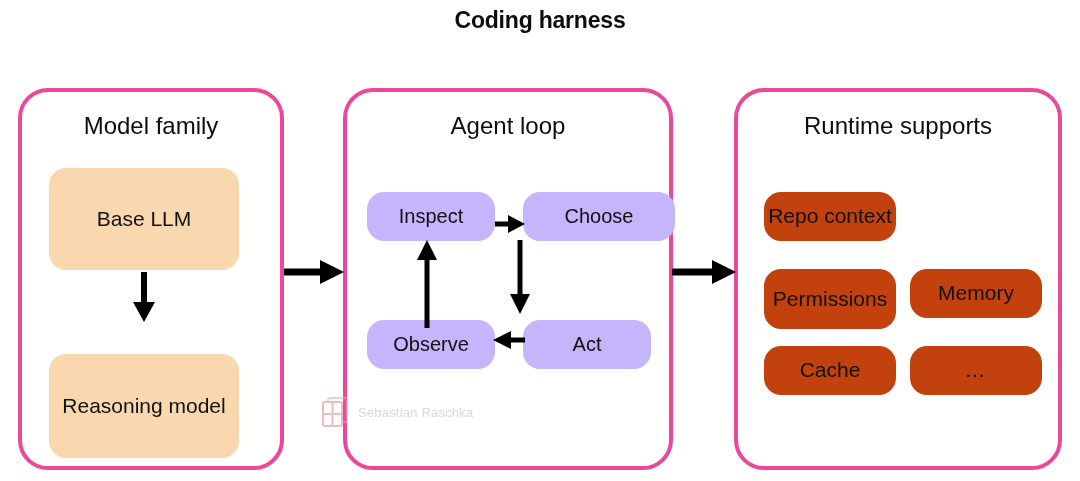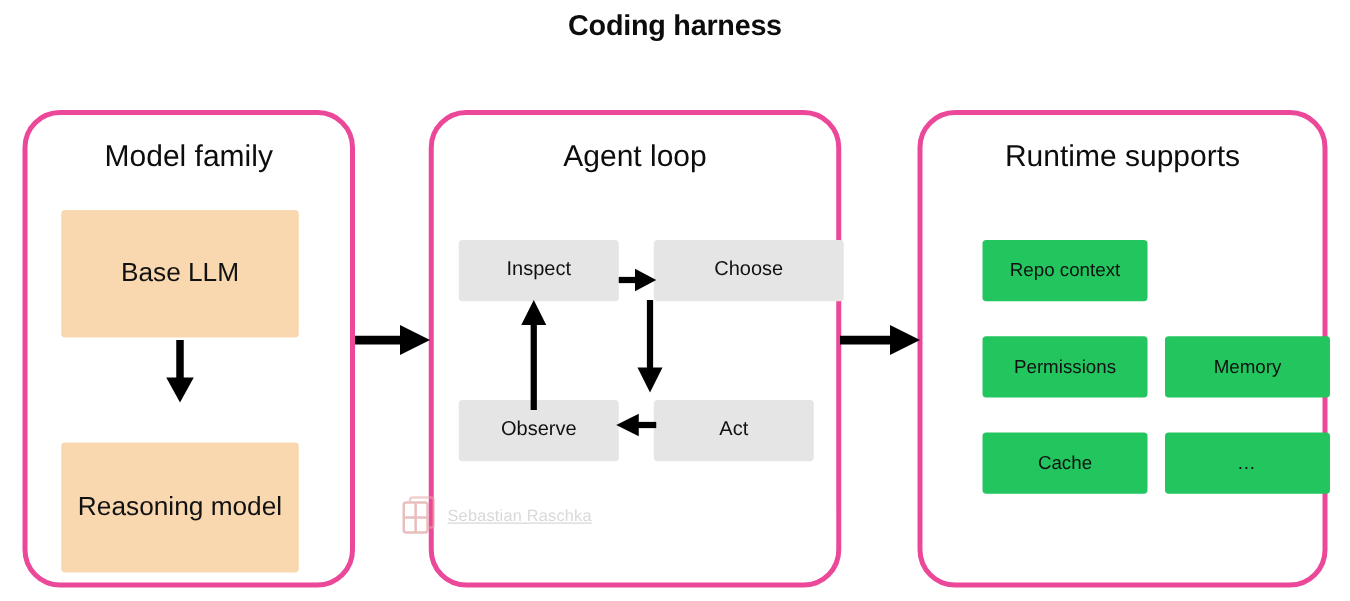--- a/index.html
+++ b/index.html
@@ -55,42 +55,42 @@
   }
 
   
   .node {
     position: absolute;
     box-sizing: border-box;
     display: flex;
     align-items: center;
     justify-content: center;
     text-align: center;
-    border-radius: 3px;
+    border-radius: 17px;
     line-height: 1.15;
     color: #111111;
   }
   .node.orange { background: #F9D7AF; font-size: 21px; }
-  .node.blue   { background: #e5e5e5; font-size: 16px; }
-  .node.purple { background: #22c55e; font-size: 15px; margin-left: 22px; }
+  .node.blue   { background: #c4b5fd; font-size: 20px; }
+  .node.purple { background: #c2410c; font-size: 21px; }
 
   
   #node-base-llm        { left: 27px; top: 76px;  width: 190px; height: 102px; }
   #node-reasoning-model { left: 27px; top: 230px; width: 190px; height: 104px; margin-top: 32px; }
 
   
   #node-inspect { left: 20px;  top: 100px; width: 128px; height: 49px; }
   #node-choose  { left: 176px; top: 100px; width: 152px; height: 49px; }
   #node-observe { left: 20px;  top: 228px; width: 128px; height: 49px; }
   #node-act     { left: 176px; top: 228px; width: 128px; height: 49px; }
 
   
   #node-repo-context { left: 26px;  top: 100px; width: 132px; height: 49px; }
   #node-tools        { left: 172px; top: 100px; width: 132px; height: 49px; }
-  #node-permissions  { left: 26px;  top: 177px; width: 132px; height: 49px; }
+  #node-permissions  { left: 26px;  top: 177px; width: 132px; height: 60px; }
   #node-memory       { left: 172px; top: 177px; width: 132px; height: 49px; }
   #node-cache        { left: 26px;  top: 254px; width: 132px; height: 49px; text-align: center; }
   #node-ellipsis     { left: 172px; top: 254px; width: 132px; height: 49px; letter-spacing: 2px; }
 
   
   .arrow-svg {
     position: absolute;
     overflow: visible;
     pointer-events: none;
   }
@@ -123,21 +123,20 @@
   #watermark-logo {
     width: 30px;
     height: 32px;
     position: relative;
   }
   #watermark-text {
     font-size: 13px;
     color: #b9b9bd;
     letter-spacing: 0.2px;
     white-space: nowrap;
-    text-decoration: underline;
   }
 </style>
 </head>
 <body>
 
 <div id="page-title">Coding harness</div>
 
 <div class="panel" id="panel-model-family">
   <div class="panel-title">Model family</div>
 

